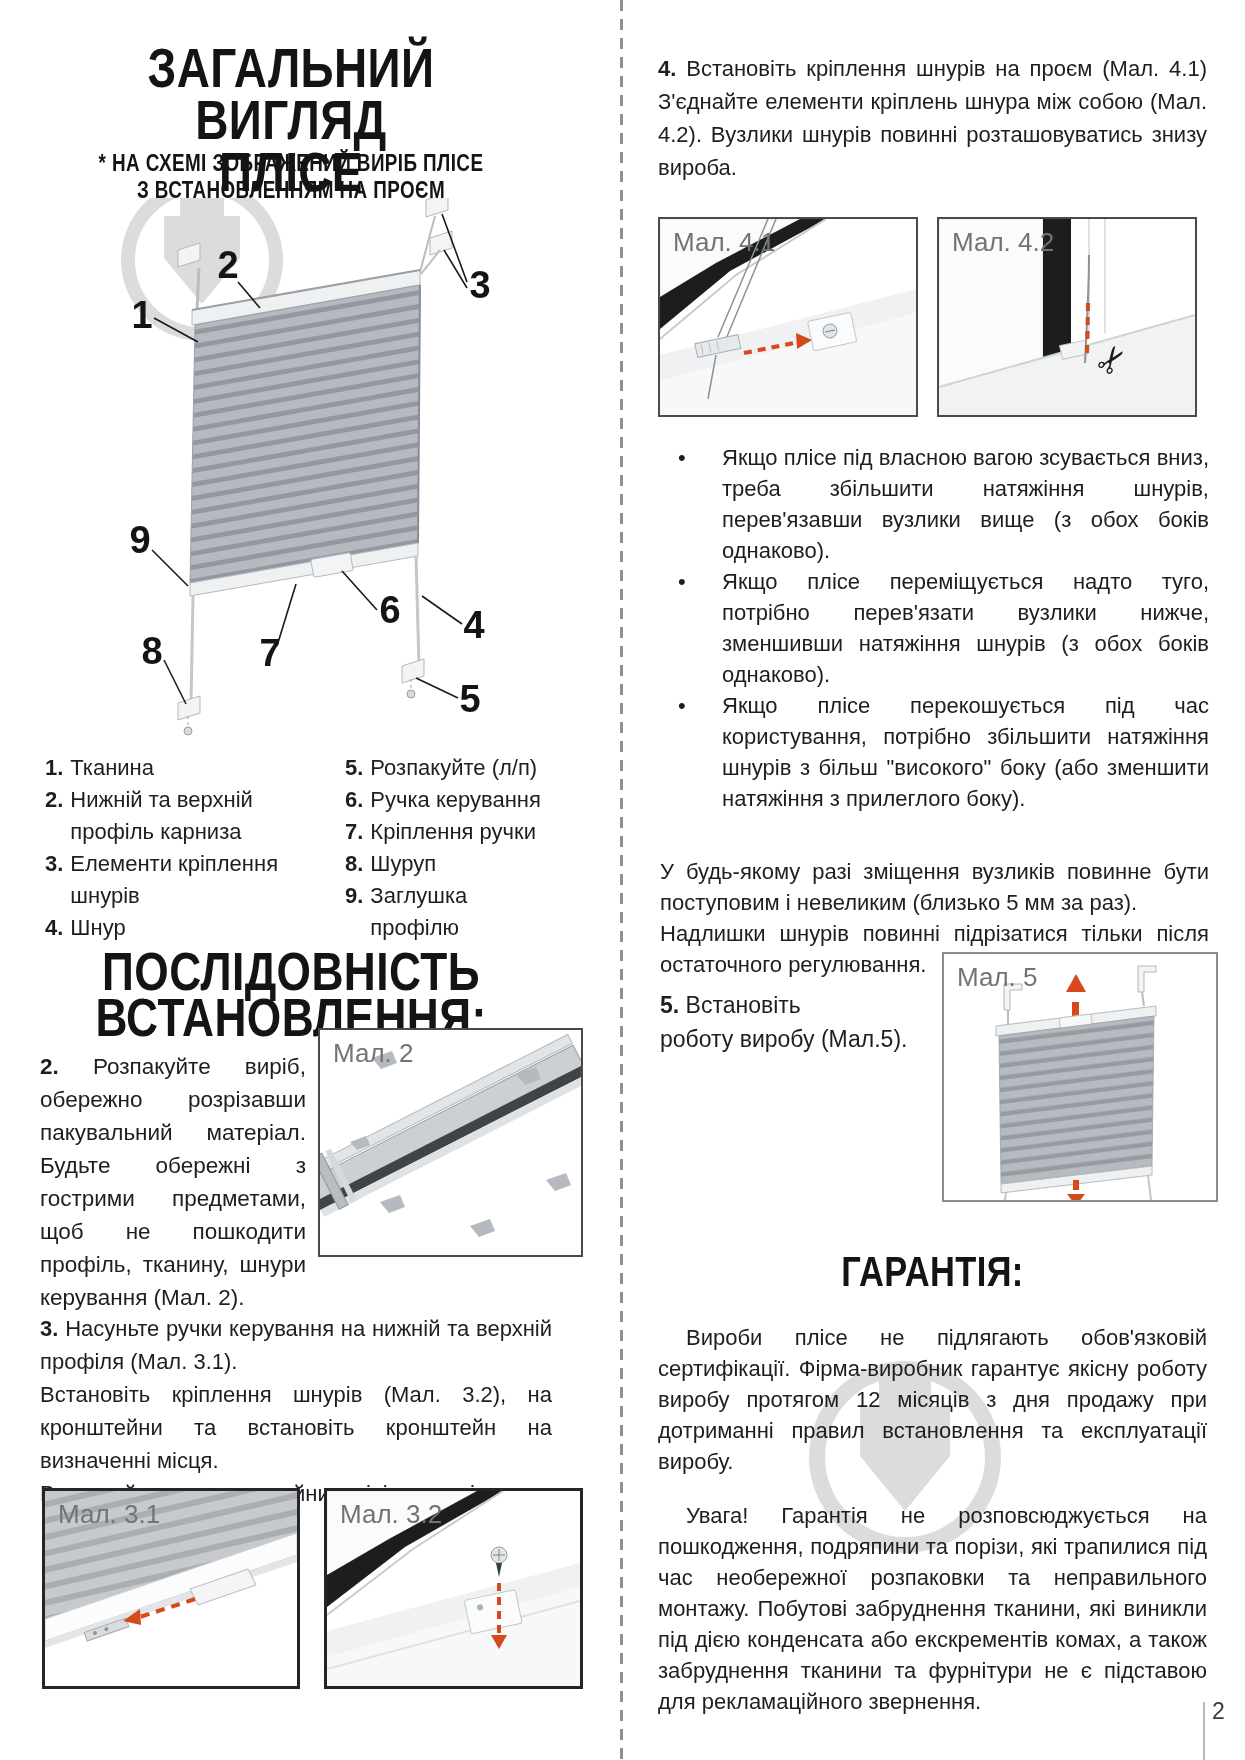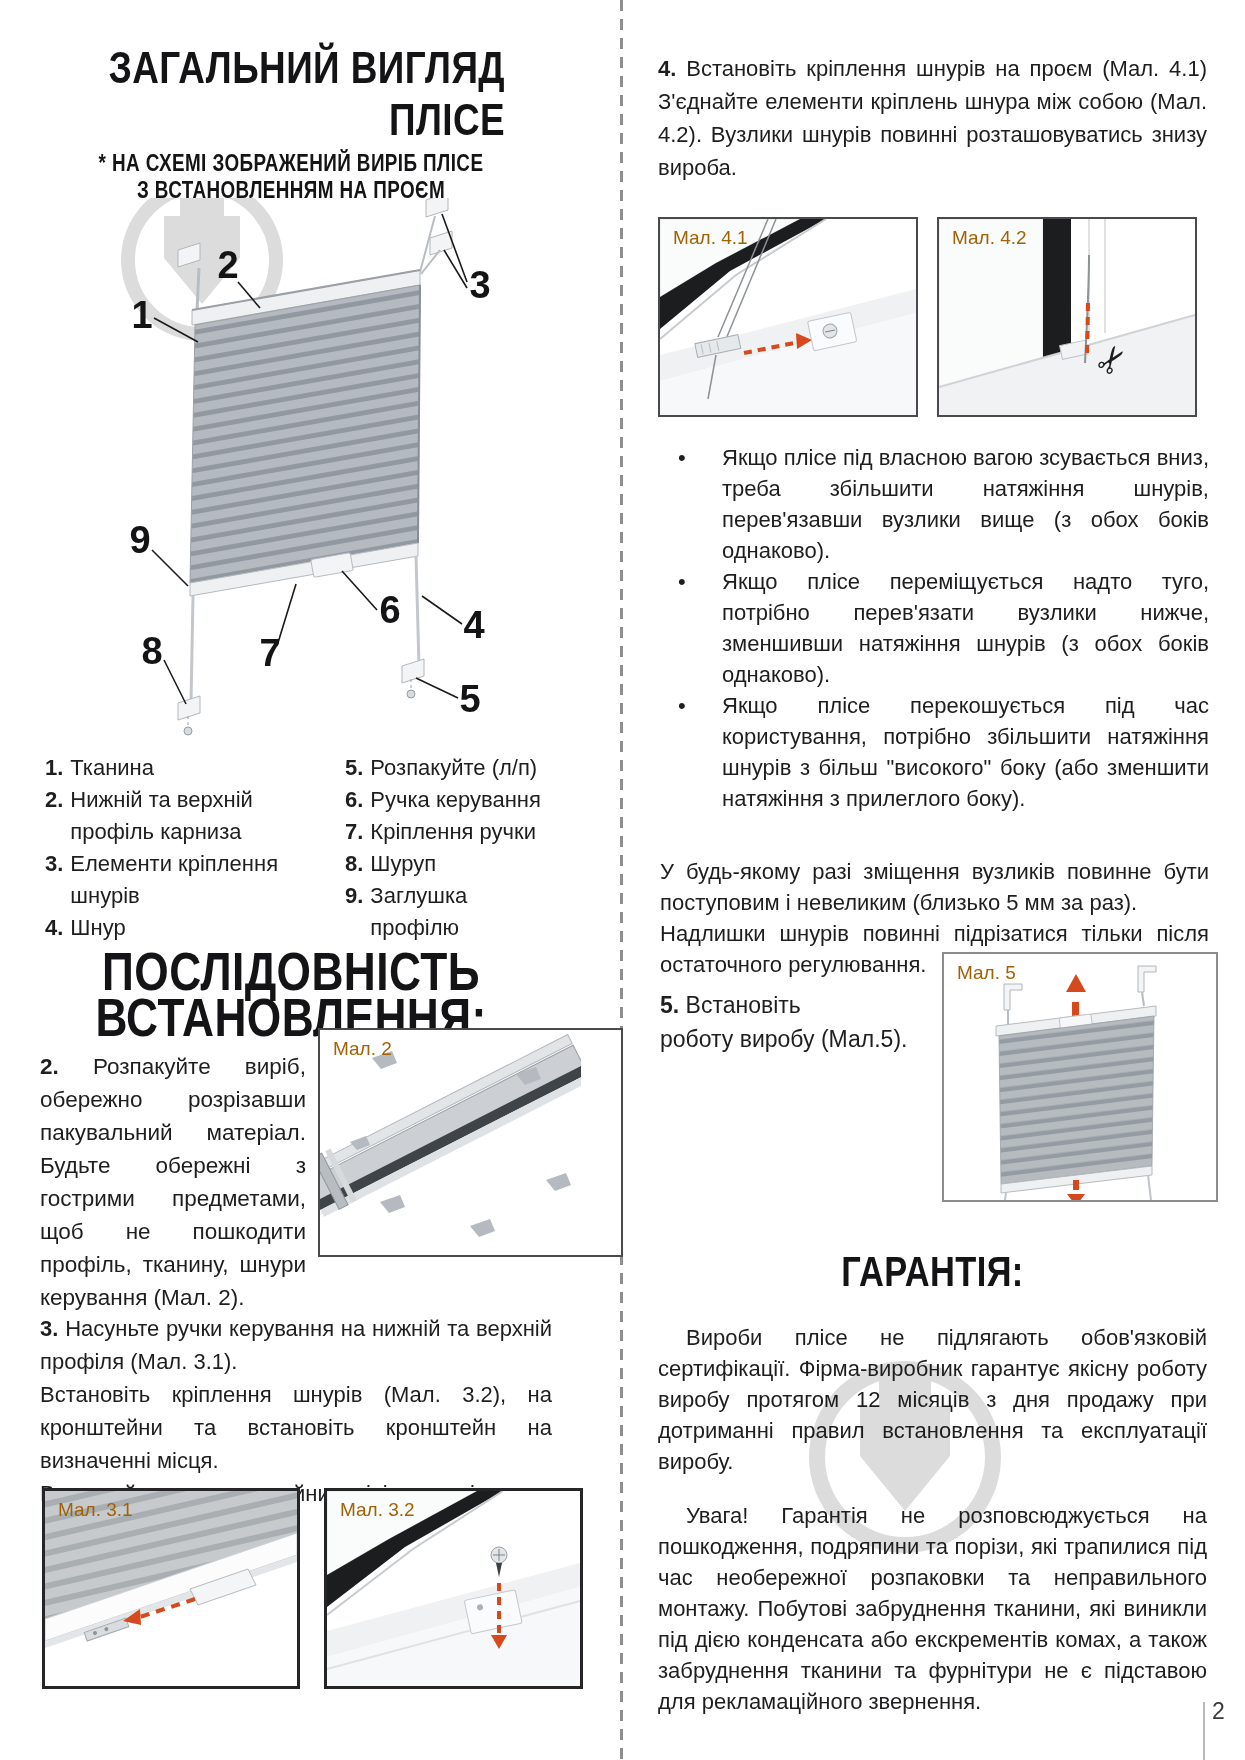--- a/index.html
+++ b/index.html
@@ -6,41 +6,41 @@
   .page{position:relative;width:1245px;height:1760px;background:#fff;overflow:hidden;
         font-family:"Liberation Sans",sans-serif;color:#1e1e20;}
   .abs{position:absolute;}
   .cond{transform:scaleX(.82);transform-origin:50% 50%;display:block;}
   .hd{font-weight:800;text-align:center;letter-spacing:.5px;color:#141416;}
   .divider{position:absolute;left:620px;top:0;width:3px;height:1760px;
            background:repeating-linear-gradient(180deg,#8f8f8f 0 11px,transparent 11px 19px);}
   .body-t{font-size:22px;line-height:31px;text-align:justify;}
   .fig{position:absolute;background:#fff;}
   .fig svg{position:absolute;left:0;top:0;}
-  .flabel{position:absolute;top:8px;left:13px;font-size:19px;color:#a16207;z-index:2;}
+  .flabel{position:absolute;top:8px;left:13px;font-size:26px;color:#737373;z-index:2;}
   .b2{border:2px solid #4a4a4c;} .b3{border:3px solid #252527;} .bl{border:2px solid #8a8c8e;}
   .lg-item{display:flex;gap:7px;font-size:22px;line-height:32px;}
   .lg-num{font-weight:bold;white-space:nowrap;}
   .bullet-row{display:flex;}
   .bullet-dot{width:62px;padding-left:18px;box-sizing:border-box;font-size:22px;line-height:31px;}
   .bullet-txt{flex:1;font-size:22px;line-height:31px;text-align:justify;}
   .bold{font-weight:bold;}
   .wmk{position:absolute;z-index:0;}
   .z1{z-index:1;}
   .pagenum-line{position:absolute;left:1203px;top:1702px;width:2px;height:58px;background:#b9b9bb;}
   .pagenum{position:absolute;left:1212px;top:1698px;font-size:23px;color:#3a3a3c;}
 </style>
 </head>
 <body>
 
 <div class="page">
 
   <div class="divider"></div>
 
-  <div class="abs hd" style="left:30px;top:42px;width:522px;font-size:45px;line-height:52px;text-align:right;">
+  <div class="abs hd" style="left:30px;top:42px;width:522px;font-size:56px;line-height:52px;">
     <span class="cond"><span>ЗАГАЛЬНИЙ ВИГЛЯД</span></span>
     <span class="cond"><span>ПЛІСЕ</span></span>
   </div>
 
   <div class="abs hd" style="left:30px;top:150px;width:522px;font-size:23px;line-height:27px;">
     <span class="cond"><span>* НА СХЕМІ ЗОБРАЖЕНИЙ ВИРІБ ПЛІСЕ</span></span>
     <span class="cond"><span>З ВСТАНОВЛЕННЯМ НА ПРОЄМ</span></span>
   </div>
 
   <div class="abs" style="left:30px;top:198px;width:522px;height:545px;">
@@ -163,21 +163,21 @@
   </div>
 
   <div class="abs hd" style="left:30px;top:948px;width:522px;font-size:54px;line-height:46px;">
     <span class="cond"><span>ПОСЛІДОВНІСТЬ ВСТАНОВЛЕННЯ:</span></span>
   </div>
 
   <div class="abs body-t" style="left:40px;top:1030px;width:266px;font-size:22.5px;line-height:33px;margin-top:20px;">
     <span class="bold">2.</span>
     <span>Розпакуйте виріб, обережно розрізавши пакувальний матеріал. Будьте обережні з гострими предметами, щоб не пошкодити профіль, тканину, шнури керування (Мал. 2).</span>
   </div>
-  <div class="fig b2" style="left:318px;top:1028px;width:261px;height:225px;padding-left:40px;">
+  <div class="fig b2" style="left:318px;top:1028px;width:261px;height:225px;">
     <div class="flabel">Мал. 2</div>
     <svg width="261" height="225" viewBox="0 0 261 225">
       <g transform="rotate(-27 130 115)">
         <rect x="-15" y="70" width="300" height="10" fill="#e2e5e7" stroke="#b3b8bc"></rect>
         <rect x="-15" y="82" width="300" height="24" fill="#ccd0d4" stroke="#9ba1a6"></rect>
         <rect x="-15" y="104" width="300" height="10" fill="#3f4449"></rect>
         <rect x="-15" y="114" width="300" height="8" fill="#dfe2e4"></rect>
         <rect x="2" y="64" width="10" height="58" fill="#b8bdc2" stroke="#8f959a"></rect>
         <rect x="16" y="64" width="6" height="58" fill="#d7dadd"></rect>
       </g>

